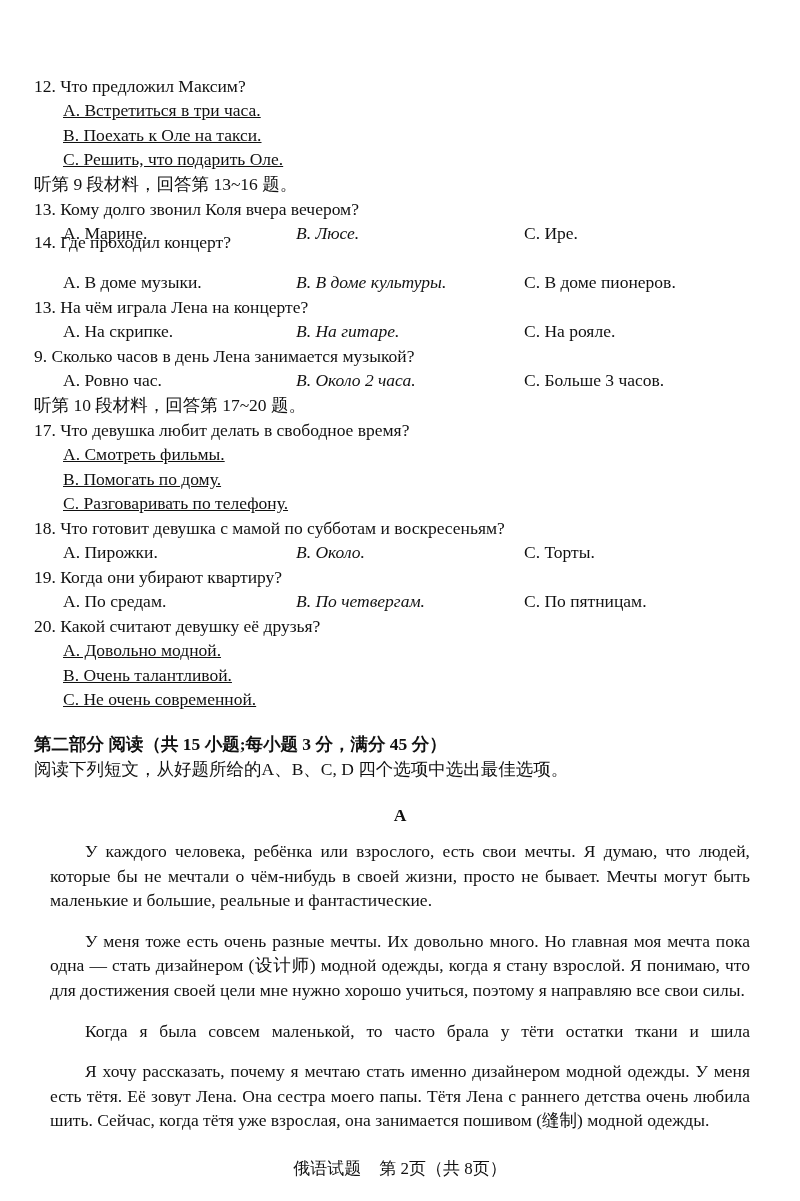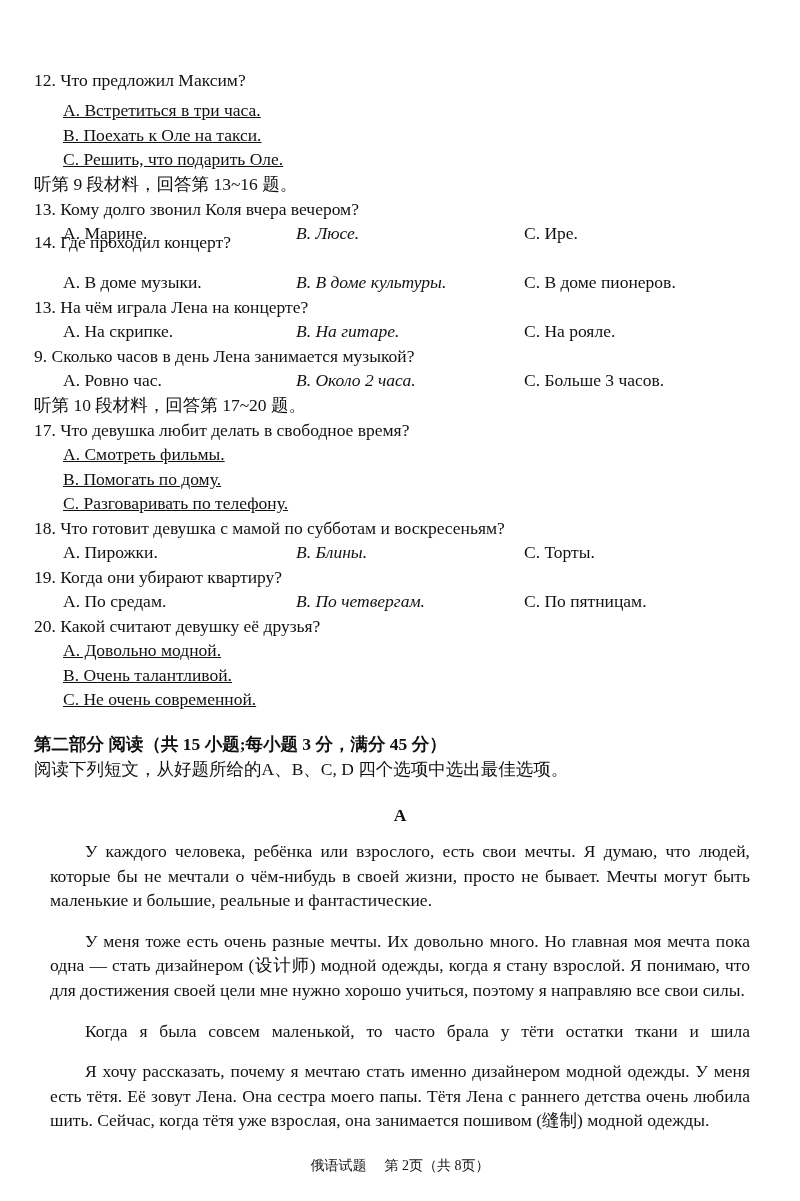--- a/index.html
+++ b/index.html
@@ -11,27 +11,27 @@
   .line { position: absolute; left: 34px; white-space: nowrap; line-height: 24px; }
   .indent { left: 63px; text-decoration: underline; }
   .row { position: absolute; left: 63px; right: 0; height: 24px; line-height: 24px; white-space: nowrap; }
   .row span.a { position: absolute; left: 0; }
   .row span.b { position: absolute; left: 233px; font-style: italic; }
   .row span.c { position: absolute; left: 461px; }
   .bold { font-weight: bold; }
   .para { position: absolute; left: 34px; width: 732px; text-align: justify; line-height: 24.6px; }
   .para p { margin: 16px; text-indent: 2em; text-align-last: left; }
   .passage-letter { position: absolute; left: 0; width: 800px; text-align: center; font-weight: bold; }
-  .footer { position: absolute; left: 0; width: 800px; top: 1157px; text-align: center; font-size: 14px; }
+  .footer { position: absolute; left: 0; width: 800px; top: 1157px; text-align: center; font-size: 17px; }
   .footer .gap { display: inline-block; width: 18px; }
 </style>
 </head>
 <body>
 
-<div class="line" style="top:68px">12. Что предложил Максим?</div>
+<div class="line" style="top:74px">12. Что предложил Максим?</div>
 <div class="line indent" style="top:98px">A. Встретиться в три часа.</div>
 <div class="line indent" style="top:123px">B. Поехать к Оле на такси.</div>
 <div class="line indent" style="top:147px">C. Решить, что подарить Оле.</div>
 
 <div class="line" style="top:172px">听第 9 段材料，回答第 13~16 题。</div>
 
 <div class="line" style="top:197px">13. Кому долго звонил Коля вчера вечером?</div>
 <div class="row" style="top:221px">
   <span class="a">A. Марине.</span>
   <span class="b">B. Люсе.</span>
@@ -62,21 +62,21 @@
 <div class="line" style="top:393px">听第 10 段材料，回答第 17~20 题。</div>
 
 <div class="line" style="top:418px">17. Что девушка любит делать в свободное время?</div>
 <div class="line indent" style="top:442px">A. Смотреть фильмы.</div>
 <div class="line indent" style="top:467px">B. Помогать по дому.</div>
 <div class="line indent" style="top:491px">C. Разговаривать по телефону.</div>
 
 <div class="line" style="top:516px">18. Что готовит девушка с мамой по субботам и воскресеньям?</div>
 <div class="row" style="top:540px">
   <span class="a">A. Пирожки.</span>
-  <span class="b">B. Блины.</span>
+  <span class="b">B. Около.</span>
   <span class="c">C. Торты.</span>
 </div>
 
 <div class="line" style="top:565px">19. Когда они убирают квартиру?</div>
 <div class="row" style="top:589px">
   <span class="a">A. По средам.</span>
   <span class="b">B. По четвергам.</span>
   <span class="c">C. По пятницам.</span>
 </div>
 

